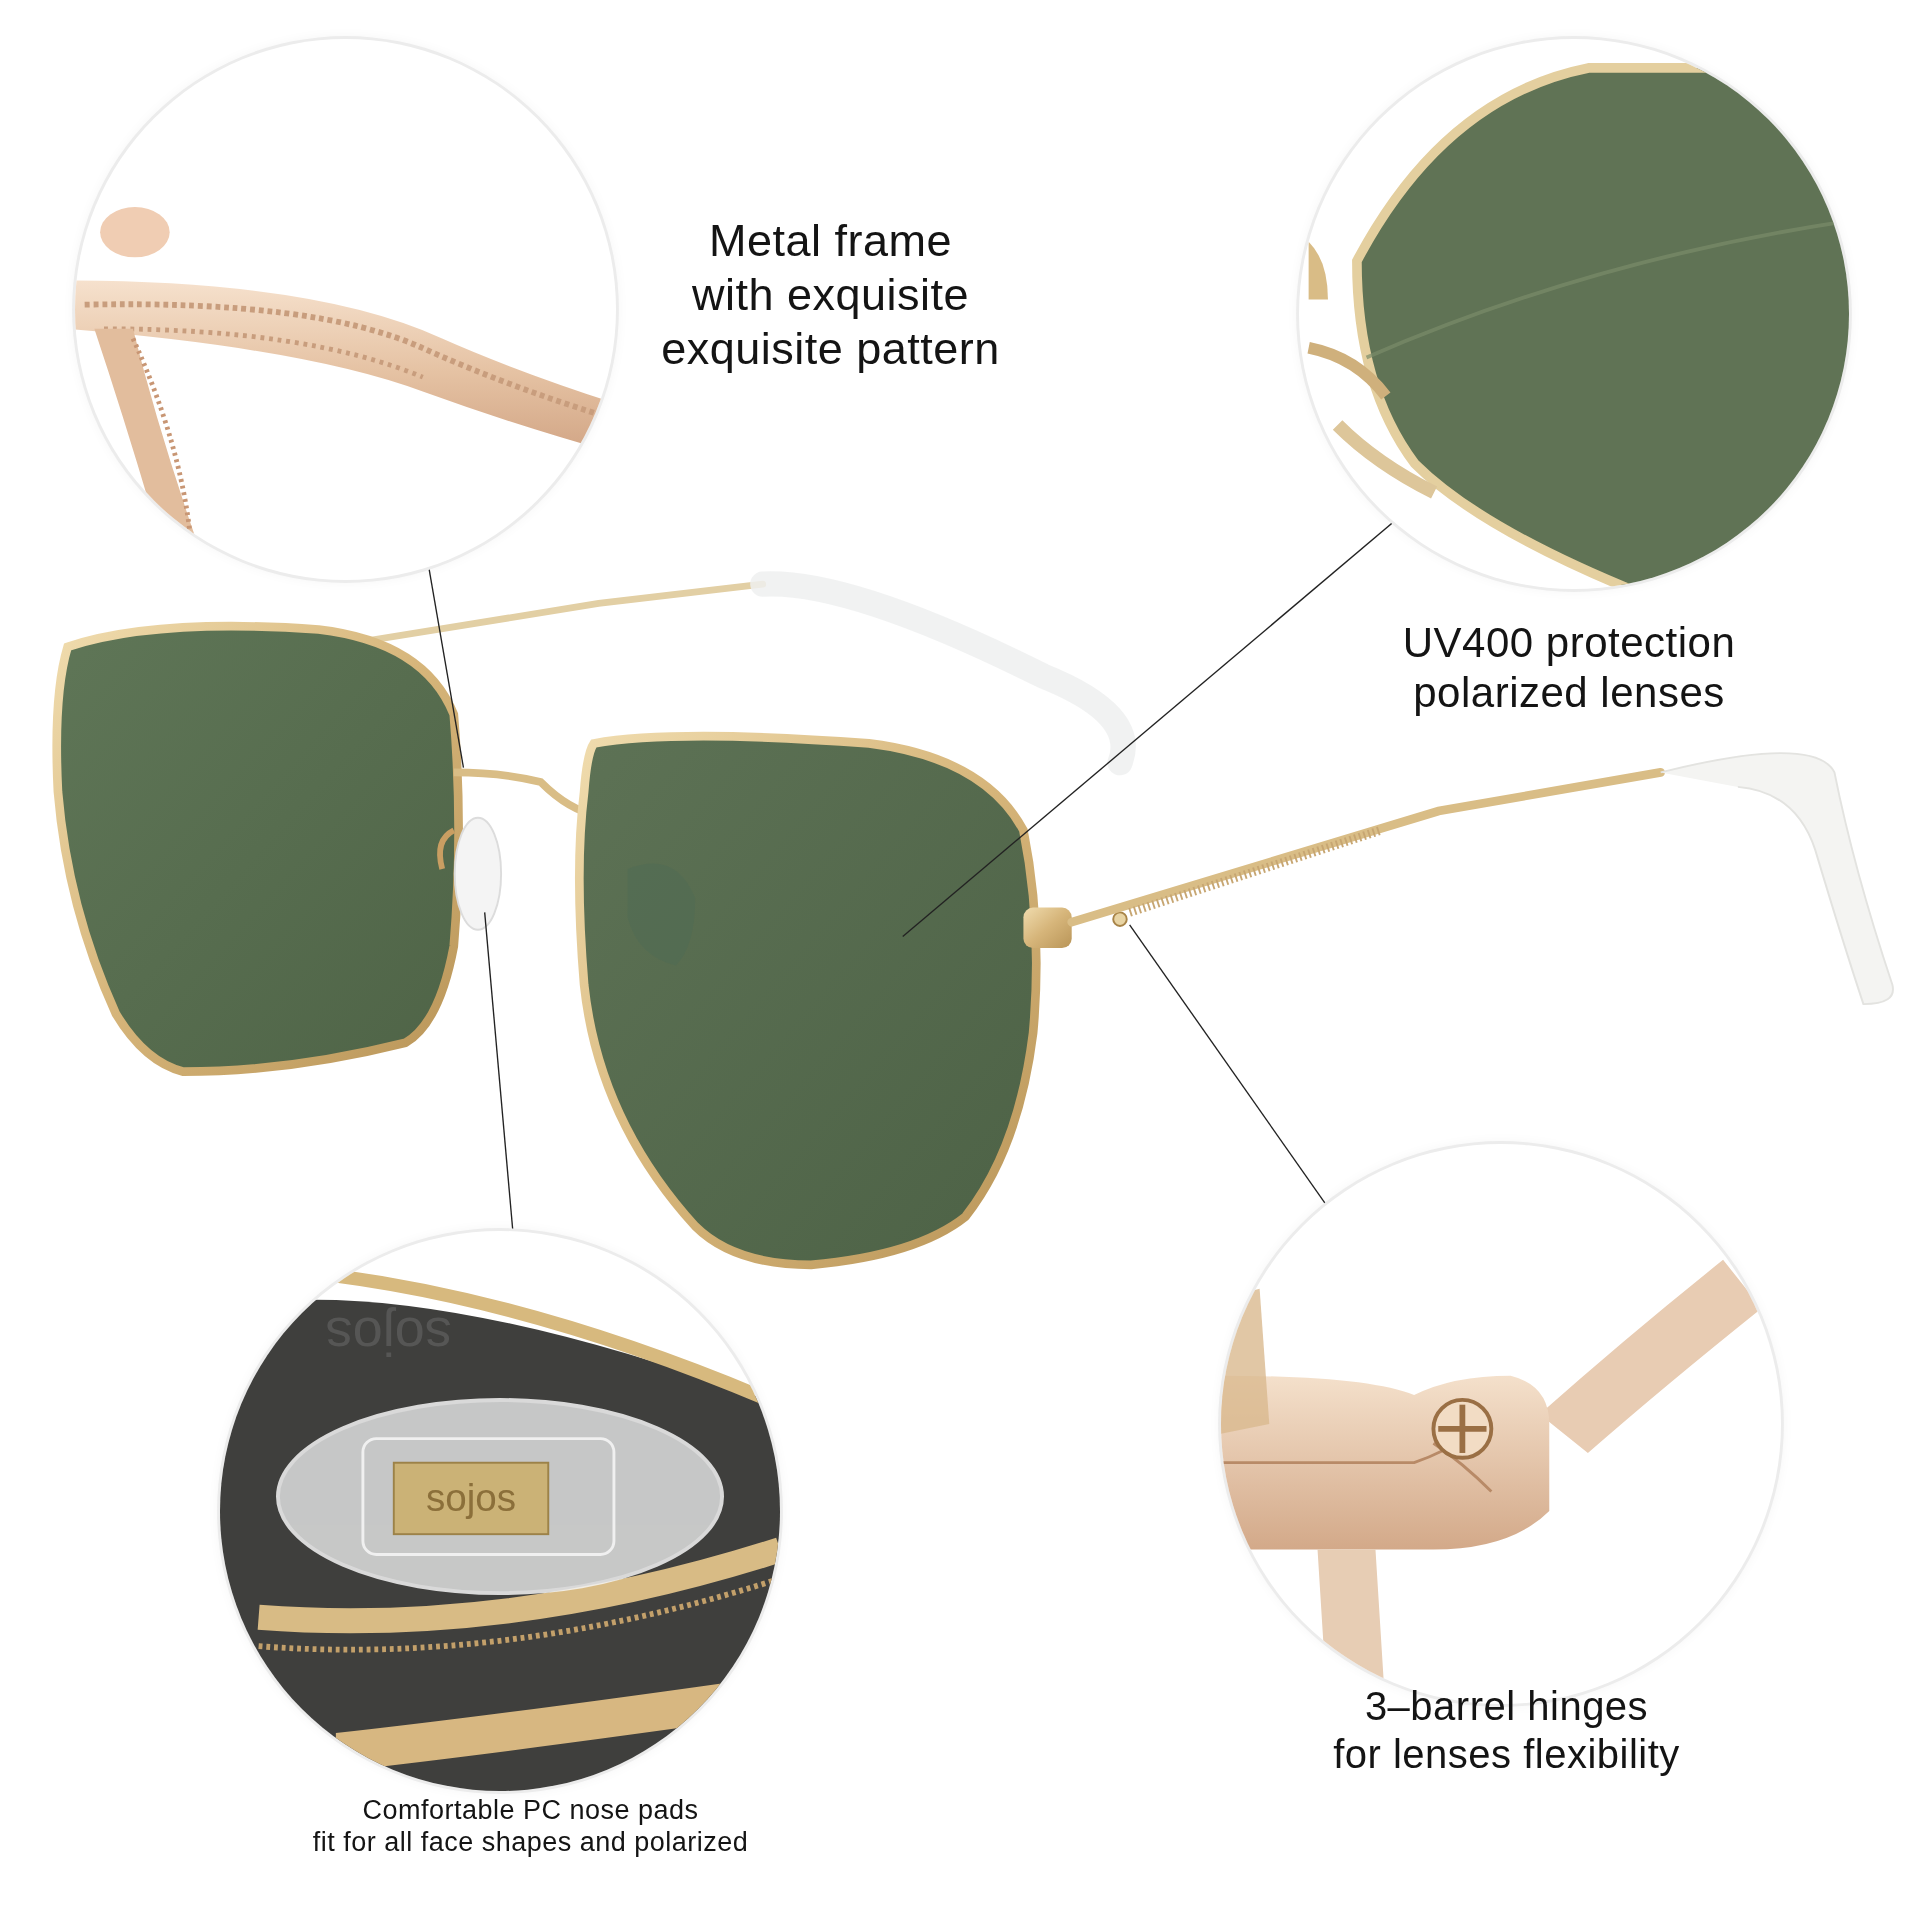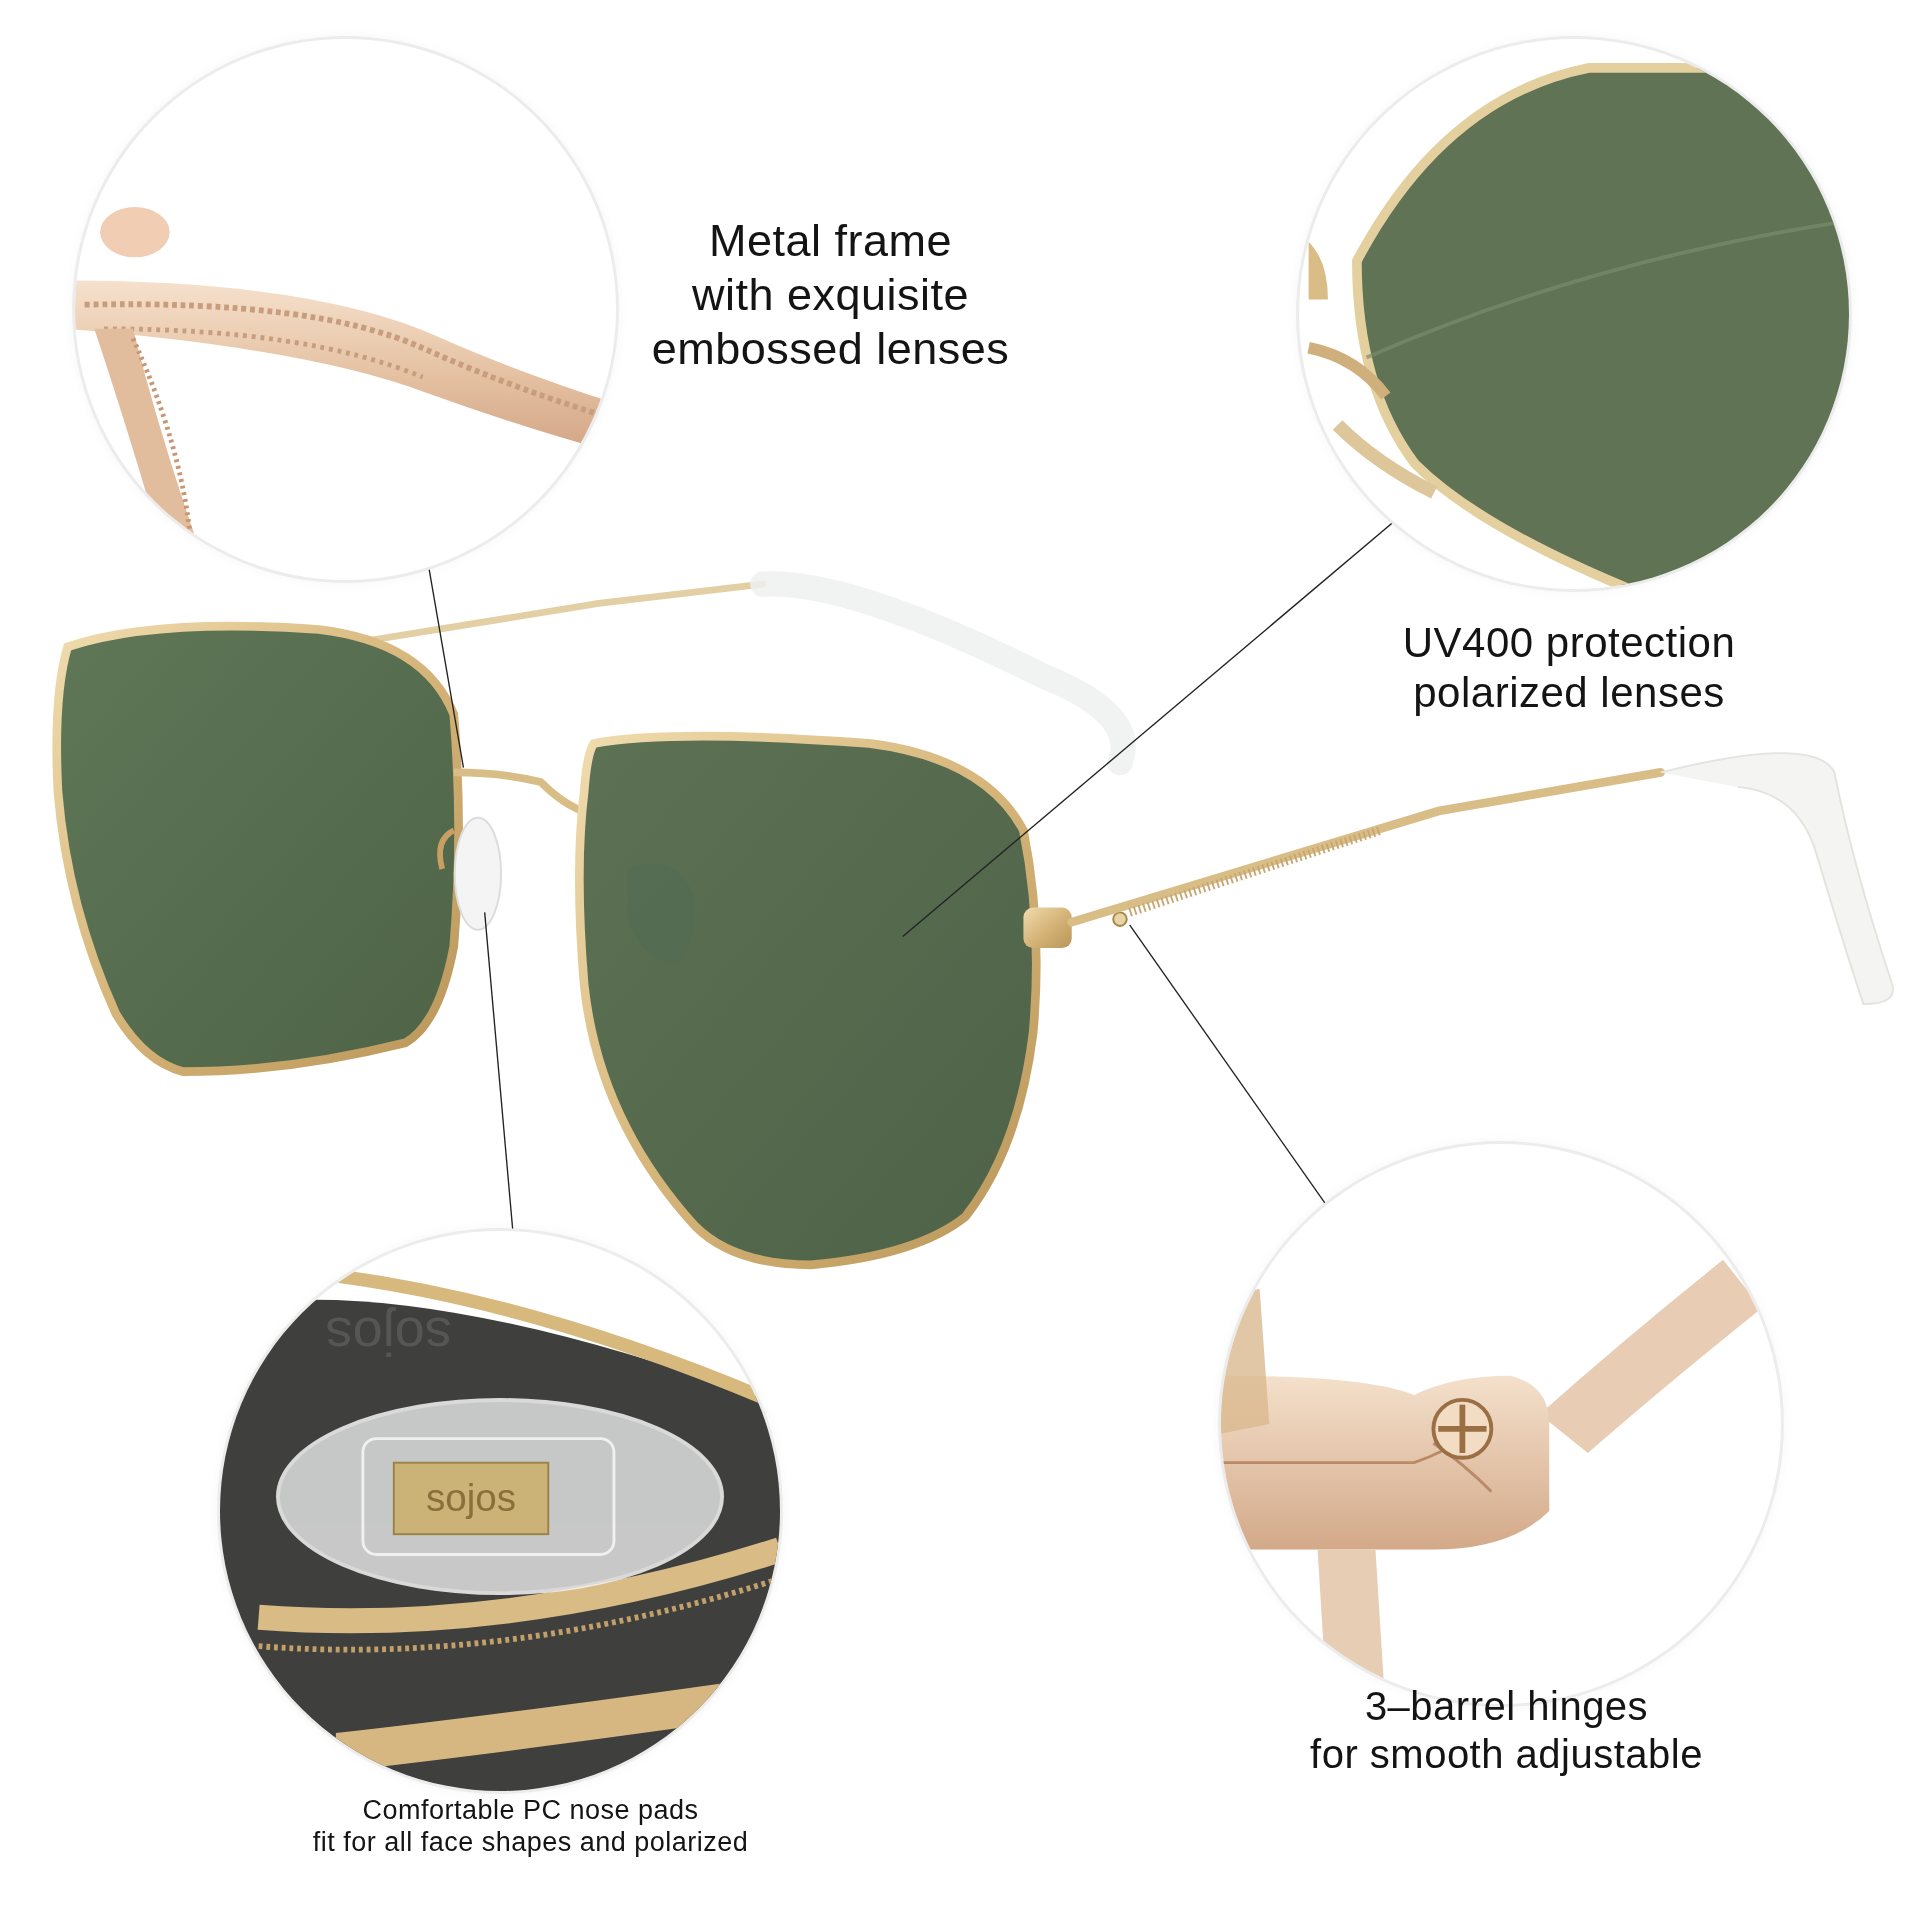--- a/index.html
+++ b/index.html
@@ -76,21 +76,21 @@
       <path d="M-10 250 Q250 250 380 310 Q470 350 600 390 L600 440 Q470 405 360 365 Q240 320 -10 300 Z" fill="url(#rose)"></path>
       <path d="M10 275 Q250 270 360 320 Q460 365 580 400" stroke="#c89d7d" stroke-width="6" fill="none" stroke-dasharray="5 4"></path>
       <path d="M30 300 Q240 300 360 350" stroke="#c89d7d" stroke-width="5" fill="none" stroke-dasharray="4 5"></path>
       <path d="M20 300 Q60 420 100 560 L140 560 Q90 420 60 300 Z" fill="#e2bd9d"></path>
       <path d="M60 310 Q110 420 120 520" stroke="#c89674" stroke-width="5" fill="none" stroke-dasharray="3 4"></path>
     </svg>
   </div>
   <div class="caption" style="left:599px;top:214px;width:463px;font-size:45px;">
     <span>Metal frame</span>
     <span>with exquisite</span>
-    <span>embossed lenses</span>
+    <span>exquisite pattern</span>
   </div>
 
   <div class="callout" style="left:1299px;top:39px;width:550px;height:550px;">
     <svg width="550" height="550" viewBox="0 0 570 570">
       <path d="M60 230 Q150 60 300 30 L600 30 L600 600 L420 600 Q200 520 120 440 Q60 360 60 230 Z" fill="#607355" stroke="#e4cf9f" stroke-width="10"></path>
       <path d="M70 330 Q300 230 560 190" stroke="#7a8c6a" stroke-width="4" fill="none" opacity="0.7"></path>
       <path d="M10 210 Q30 230 30 270 L10 270 Z" fill="#d9bc86"></path>
       <path d="M10 320 Q60 330 90 370" stroke="#cfb07c" stroke-width="12" fill="none"></path>
       <path d="M40 400 Q80 440 140 470" stroke="#ddc69a" stroke-width="14" fill="none"></path>
     </svg>
@@ -133,17 +133,17 @@
       <path d="M220 310 Q250 330 280 360" stroke="#b88a67" stroke-width="3" fill="none"></path>
       <circle cx="250" cy="295" r="30" fill="#f2dcc4" stroke="#9a6f44" stroke-width="4"></circle>
       <line x1="250" y1="270" x2="250" y2="320" stroke="#9a6f44" stroke-width="6"></line>
       <line x1="225" y1="295" x2="275" y2="295" stroke="#9a6f44" stroke-width="6"></line>
       <path d="M0 160 L40 150 L50 290 L0 300 Z" fill="#d9b98e" opacity="0.8"></path>
       <path d="M100 420 L160 420 L170 580 L110 580 Z" fill="#e7cdb4"></path>
     </svg>
   </div>
   <div class="caption" style="left:1246px;top:1682px;width:521px;font-size:40px;">
     <span>3–barrel hinges</span>
-    <span>for smooth adjustable</span>
+    <span>for lenses flexibility</span>
   </div>
 
 </div>
 
 
 </body></html>

